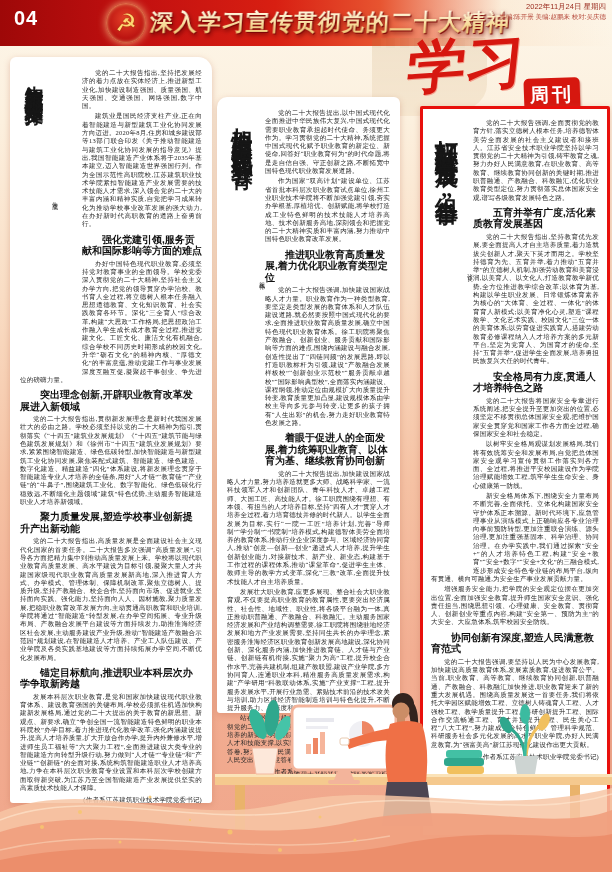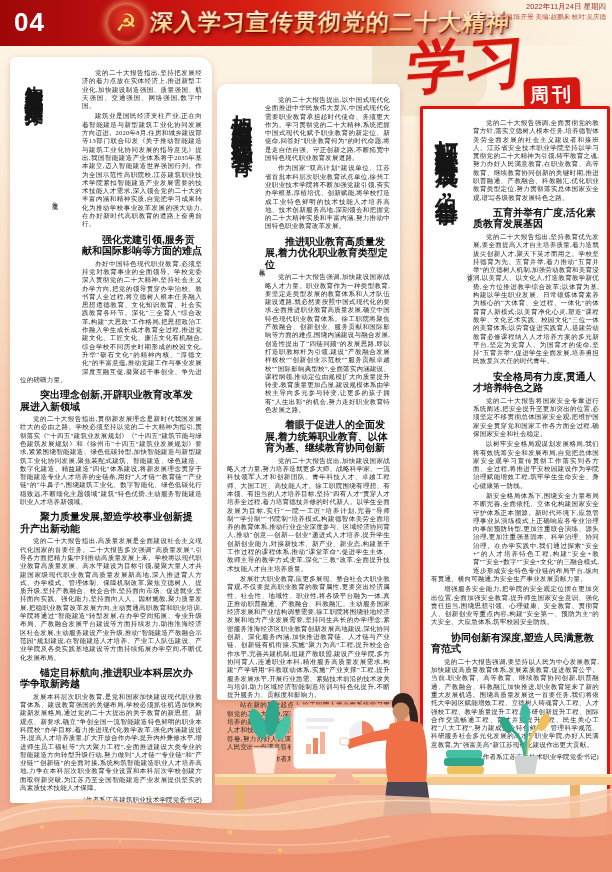--- a/index.html
+++ b/index.html
@@ -4,21 +4,21 @@
 <style>
   html,body{margin:0;padding:0;}
   body{width:612px;height:872px;overflow:hidden;position:relative;
     font-family:"Liberation Sans",sans-serif;
     background:linear-gradient(180deg,#fdf6e9 0%,#fcf0de 14%,#f9ddc4 34%,#f5c2a4 55%,#f2ae92 75%,#f0a68b 100%);}
   .page{position:absolute;inset:0;}
 
   
   .banner{position:absolute;top:0;left:0;width:612px;height:46px;
     background:linear-gradient(90deg,#9e0808 0%,#c21010 22%,#d81f12 45%,#e75430 62%,rgba(247,207,168,0.25) 82%,rgba(253,243,226,0) 100%);}
-  .pagenum{position:absolute;left:14px;top:7px;font-size:26px;font-weight:bold;color:#fff;letter-spacing:1px;text-align:center;}
+  .pagenum{position:absolute;left:14px;top:7px;font-size:20px;font-weight:bold;color:#fff;letter-spacing:1px;text-align:center;}
   .emblem{position:absolute;left:106px;top:3px;width:40px;height:40px;border-radius:50%;
     background:radial-gradient(circle at 50% 40%,#e8442a 0%,#b50d0d 70%,#8f0707 100%);
     box-shadow:0 0 8px rgba(255,220,150,.8), inset 0 0 4px #ffd98c;
     display:flex;align-items:center;justify-content:center;
     color:#ffd873;font-size:24px;line-height:1;text-shadow:0 0 2px #8f3b00;}
   .banner-title{position:absolute;left:150px;top:7px;font-size:23px;font-weight:900;
     font-family:"Liberation Sans",sans-serif;transform:skewX(-4deg);letter-spacing:1px;
     background:linear-gradient(180deg,#fffbe8 10%,#f8dc9a 55%,#eec06a 100%);
     -webkit-background-clip:text;background-clip:text;color:transparent;
     filter:drop-shadow(1px 1px 0 #7e0606) drop-shadow(1px 2px 2px rgba(90,0,0,.55));white-space:nowrap;}
@@ -39,21 +39,21 @@
     font-size:58px;font-weight:bold;color:#d6170f;transform:skewX(-10deg) rotate(-4deg);
     text-shadow:1px 1px 0 #f4a08e;line-height:1;}
   .logo-badge{position:absolute;left:116px;top:38px;background:#d6170f;color:#fff;
     font-weight:bold;font-size:19px;padding:4px 6px;border-radius:5px;transform:rotate(-2deg);
     letter-spacing:3px;box-shadow:1px 2px 2px rgba(150,20,10,.4);font-family:"Liberation Serif",serif;}
 
   
   .card{position:absolute;background:#fff;box-shadow:0 2px 6px rgba(190,110,80,.35);
     padding:12px 10px;box-sizing:border-box;z-index:1;}
   .card.a1{left:10px;top:57px;width:202px;height:746px;border-radius:6px 14px 3px 3px;}
-  .card.a2{left:217px;top:84px;width:183px;height:616px;border-radius:10px 6px 3px 3px;}
+  .card.a2{left:217px;top:97px;width:183px;height:616px;border-radius:10px 6px 3px 3px;}
   .card.a3{left:420px;top:106px;width:190px;height:732px;border:3px solid #e8100c;
     border-radius:2px;z-index:2;padding:10px 8px;}
 
   .title-col{float:left;position:relative;display:flex;justify-content:flex-start;}
   .a1 .title-col{width:62px;height:300px;}
   .a2 .title-col{width:38px;height:368px;}
   .a3 .title-col{width:42px;height:452px;}
   .vtitle{writing-mode:vertical-rl;text-orientation:upright;font-family:"Liberation Serif",serif;
     font-weight:bold;color:#161616;margin:2px 0 0 4px;line-height:1;}
   .a1 .vtitle{font-size:18.5px;letter-spacing:1.5px;}

